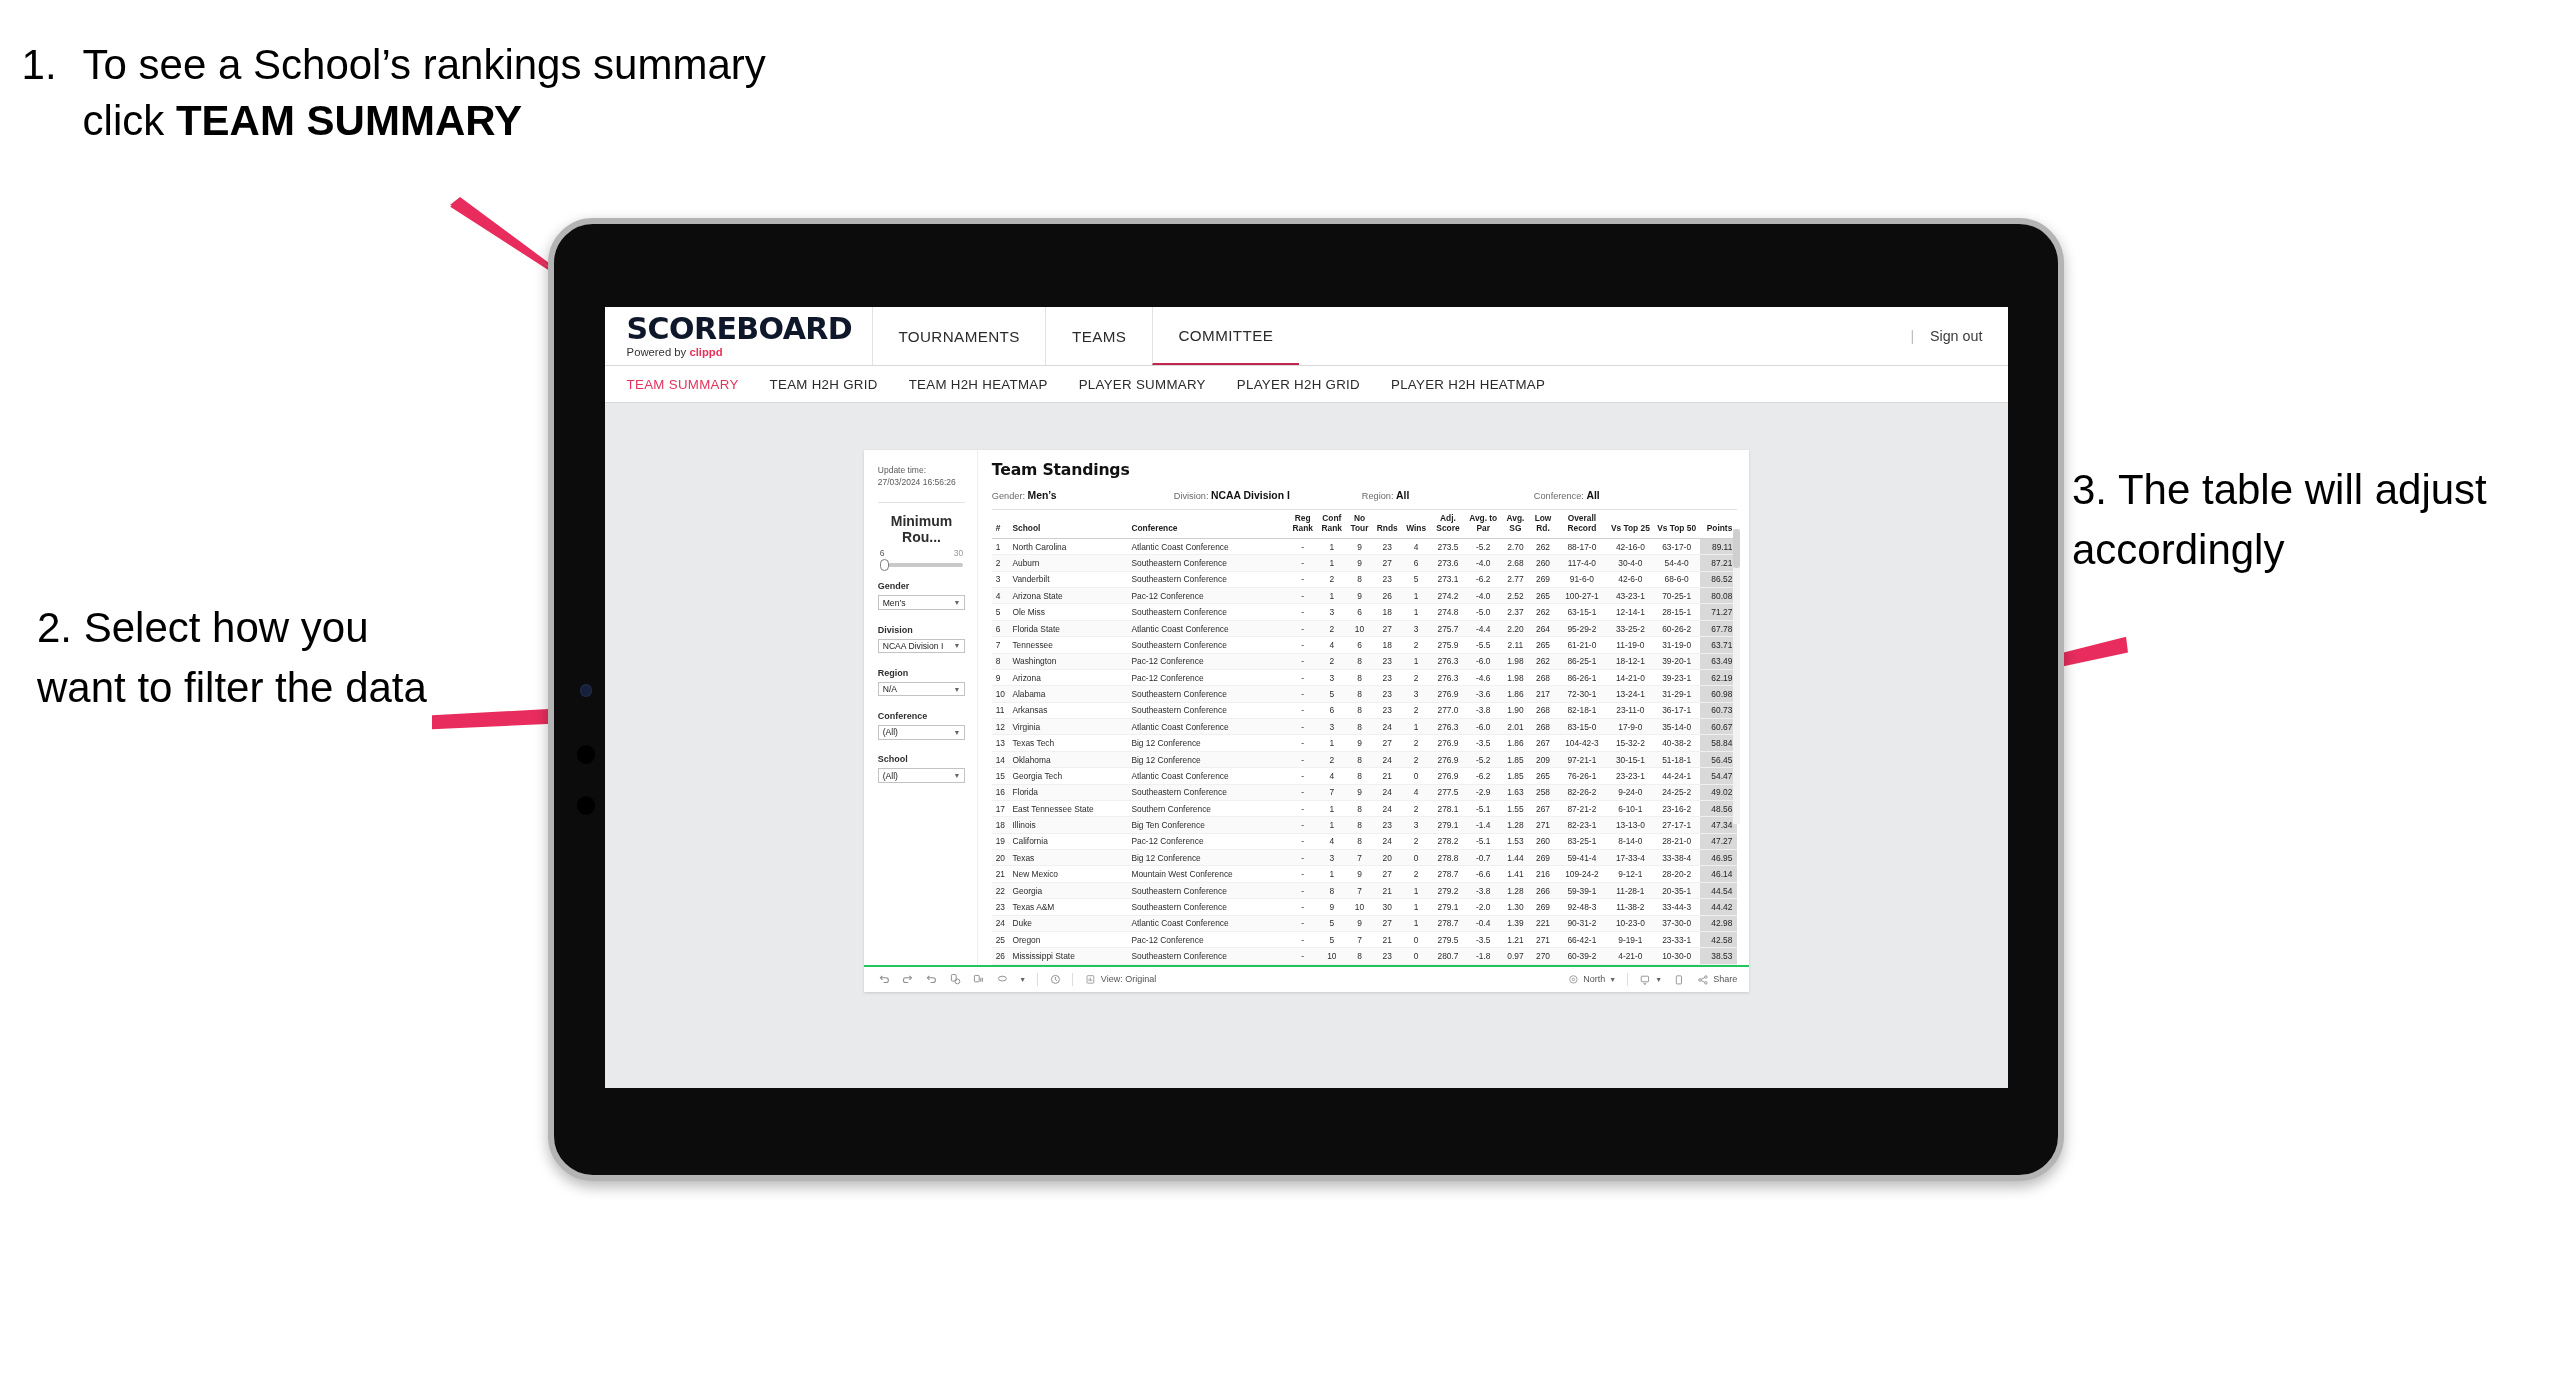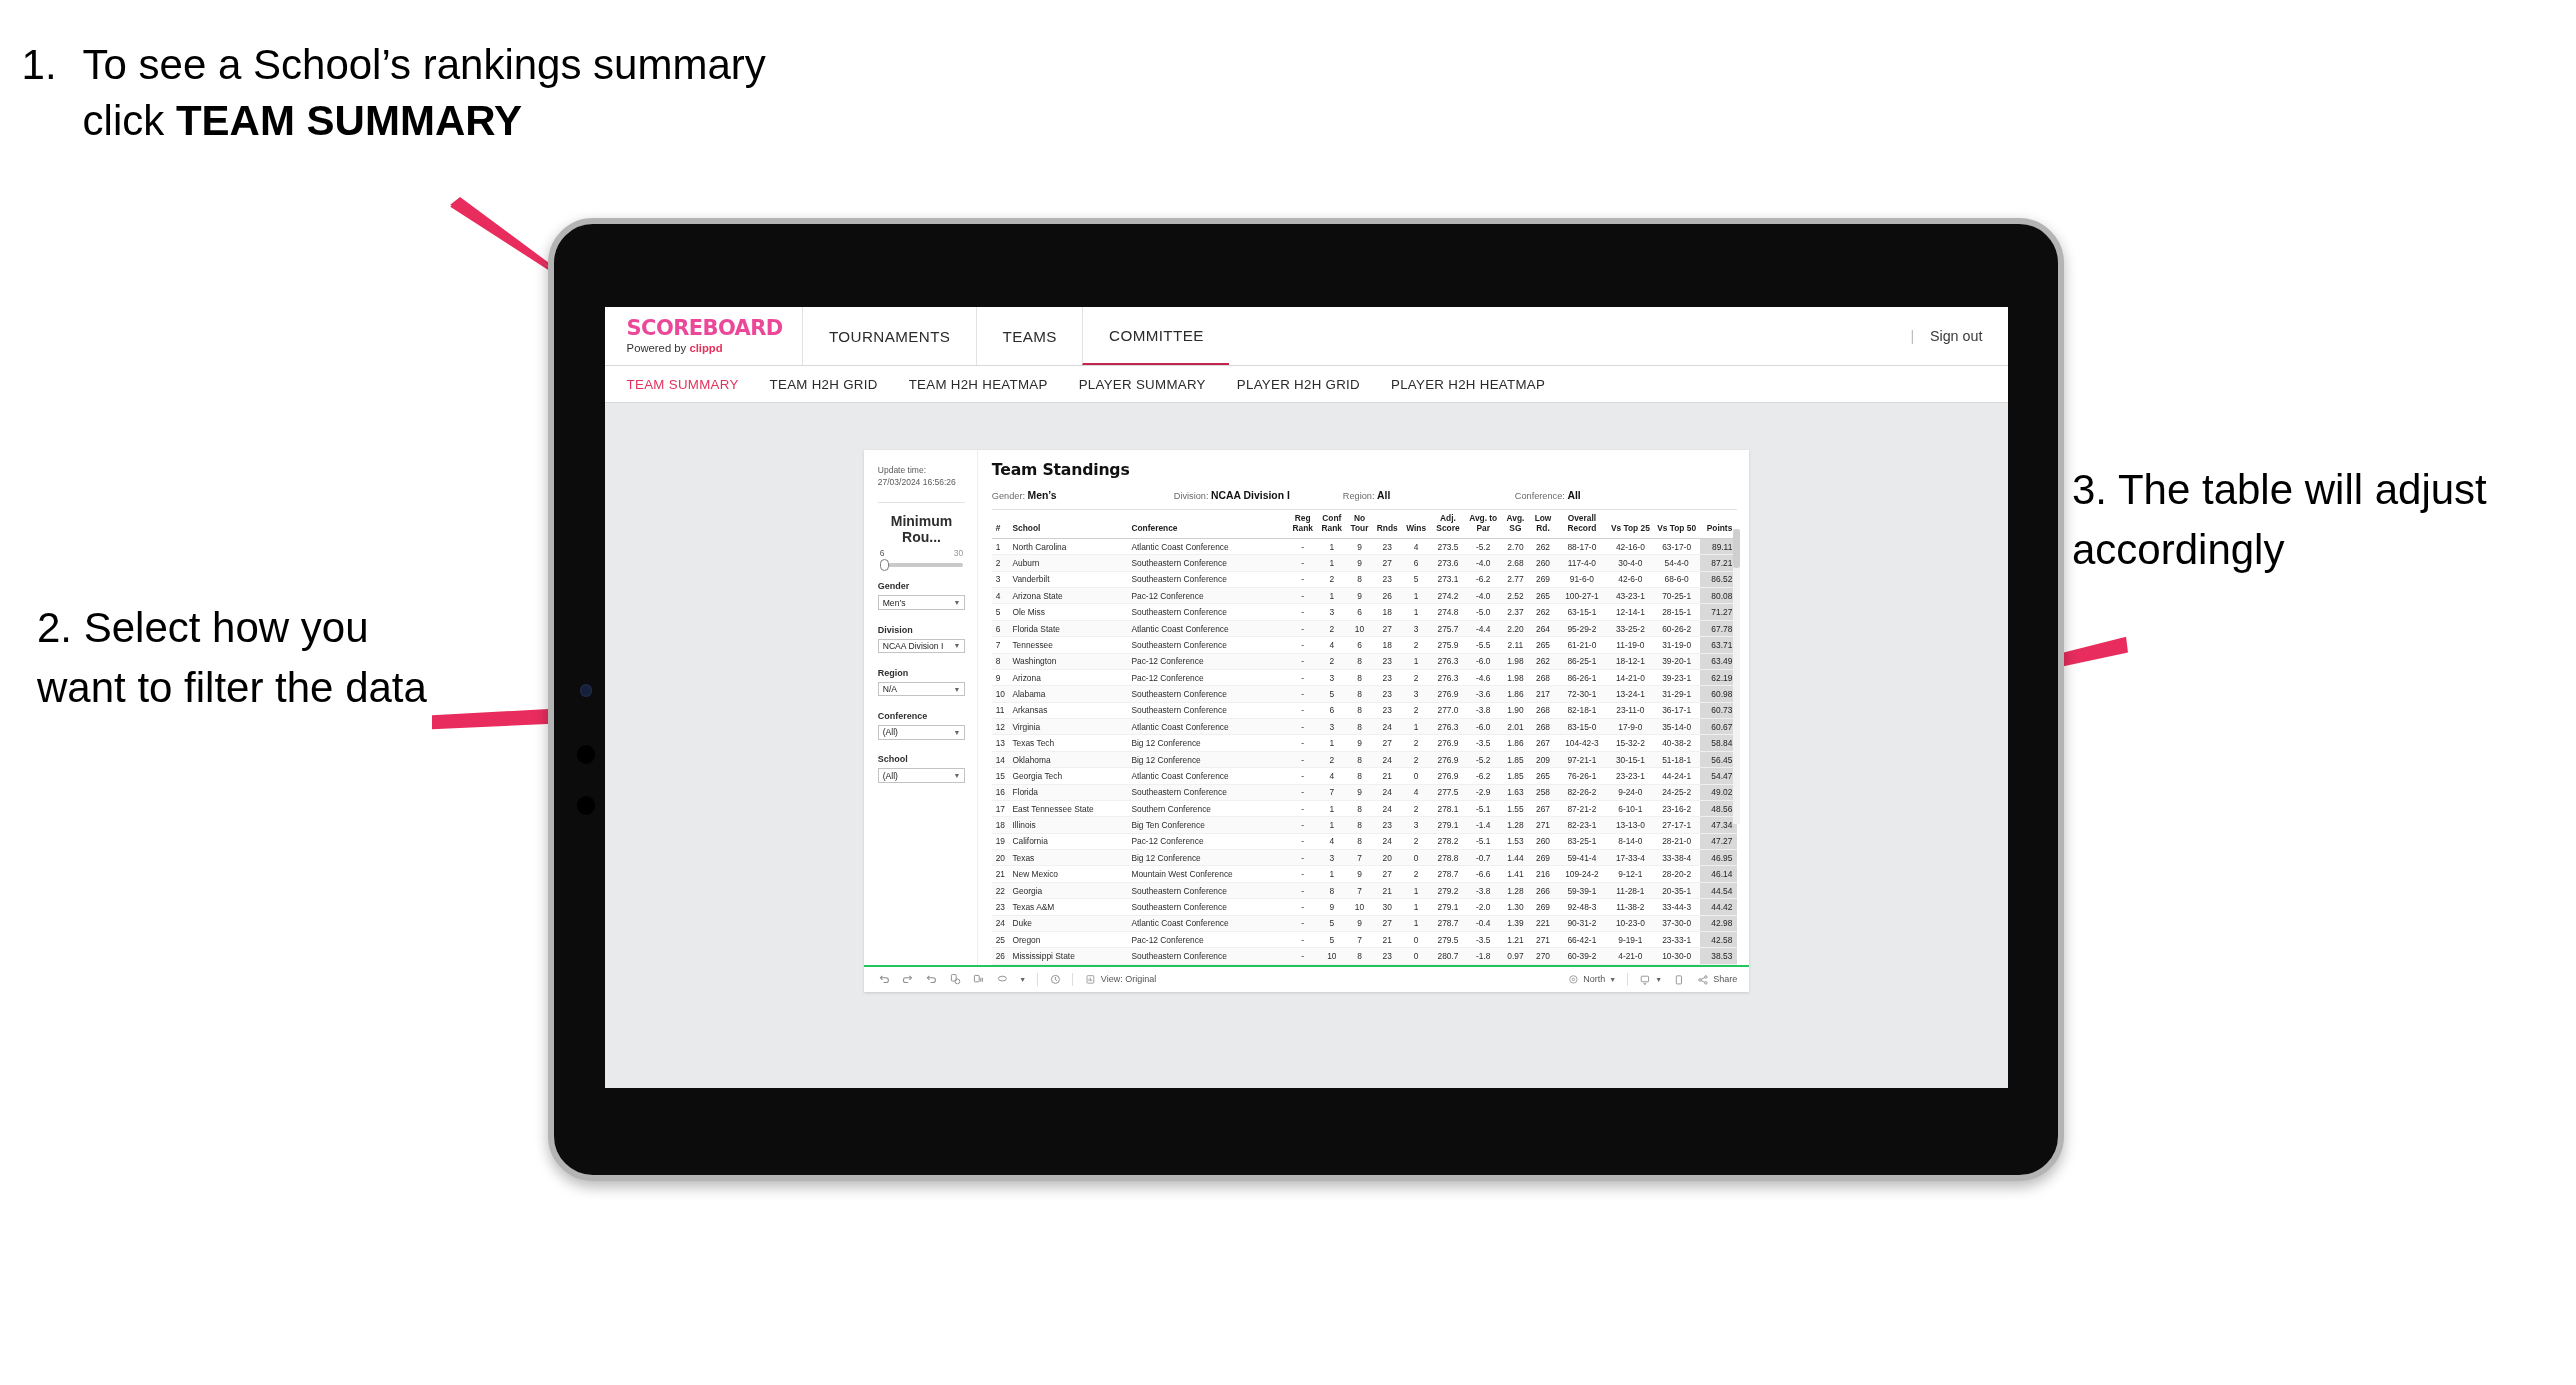--- a/index.html
+++ b/index.html
@@ -41,22 +41,22 @@
     position: absolute; left: 51px; top: 83px;
     width: 1403px; height: 781px;
     background: #e9eaec; overflow: hidden;
   }
 
   
   #topbar { height: 59px; background: #fff; display: flex; align-items: stretch;
             border-bottom: 1px solid #d8d8d8; position: relative; }
   .brand { display: flex; flex-direction: column; justify-content: center;
            padding: 0 19.7px 0 21.6px; min-width: 157px; }
-  .brand-title { font-size: 21px; font-weight: 700; letter-spacing: -0.6px;
-                 color: #ec4899; line-height: 1; font-family: "DejaVu Sans", sans-serif; }
+  .brand-title { font-size: 30px; font-weight: 700; letter-spacing: -0.6px;
+                 color: #0f172a; line-height: 1; font-family: "DejaVu Sans", sans-serif; }
   .brand-sub { font-size: 11.3px; color: #333; margin-top: 2.9px; }
   .brand-sub .clippd { color: #e3325b; font-weight: 700; }
   .mainnav { display: flex; align-items: stretch; }
   .mainnav-item { display: flex; align-items: center; padding: 0 25.6px;
                   font-size: 15.2px; color: #2b2b2b; letter-spacing: 0.4px;
                   border-left: 1px solid #e3e3e3; cursor: pointer; }
   .mainnav-item.active { border-bottom: 2.9px solid #c2264f; }
   .topbar-right { margin-left: auto; display: flex; align-items: center;
                   padding-right: 25.6px; gap: 15.7px; font-size: 14.3px; color: #3a3a3a; }
   .vdiv { color: #bbb; }
@@ -93,21 +93,21 @@
   .slider-knob { position: absolute; left: 0; top: -3.9px; width: 8.8px; height: 11.8px;
                  border: 1.3px solid #7b7b7b; border-radius: 4.9px; background: #fff; }
 
   
   #panel { flex: 1; padding: 9.8px 11.8px 0 13.8px; min-width: 0; }
   .panel-title { font-size: 15.7px; font-weight: 700; color: #111;
                  font-family: "DejaVu Sans", sans-serif; letter-spacing: -0.2px; }
   .filters { display: flex; margin-top: 10.8px; margin-bottom: 8.8px; font-size: 9.2px; }
   .filter { color: #6a6a6a; }
   .filter b { color: #111; font-size: 10.4px; font-weight: 700; }
-  .f1 { width: 182px; } .f2 { width: 169px; } .f3 { width: 172px; }
+  .f1 { width: 182px; } .f2 { width: 188px; } .f3 { width: 172px; }
 
   
   #tbl-wrap { position: relative; border-top: 1px solid #e0e0e0; }
   table { border-collapse: collapse; width: 100%; font-size: 8.4px; color: #2b2b2b; }
   thead th { font-weight: 700; color: #1d1d1d; font-size: 8.4px;
              padding: 3.9px 2.9px 4.9px 2.9px; vertical-align: bottom;
              border-bottom: 1px solid #cfcfcf; line-height: 1.12; }
   tbody td { padding: 2.7px 2.9px; border-bottom: 1px solid #f0f0f0; white-space: nowrap; }
   tbody tr:nth-child(even) { background: #fafafa; }
   .c-num { text-align: left; width: 15.7px; padding-left: 3.9px; }

